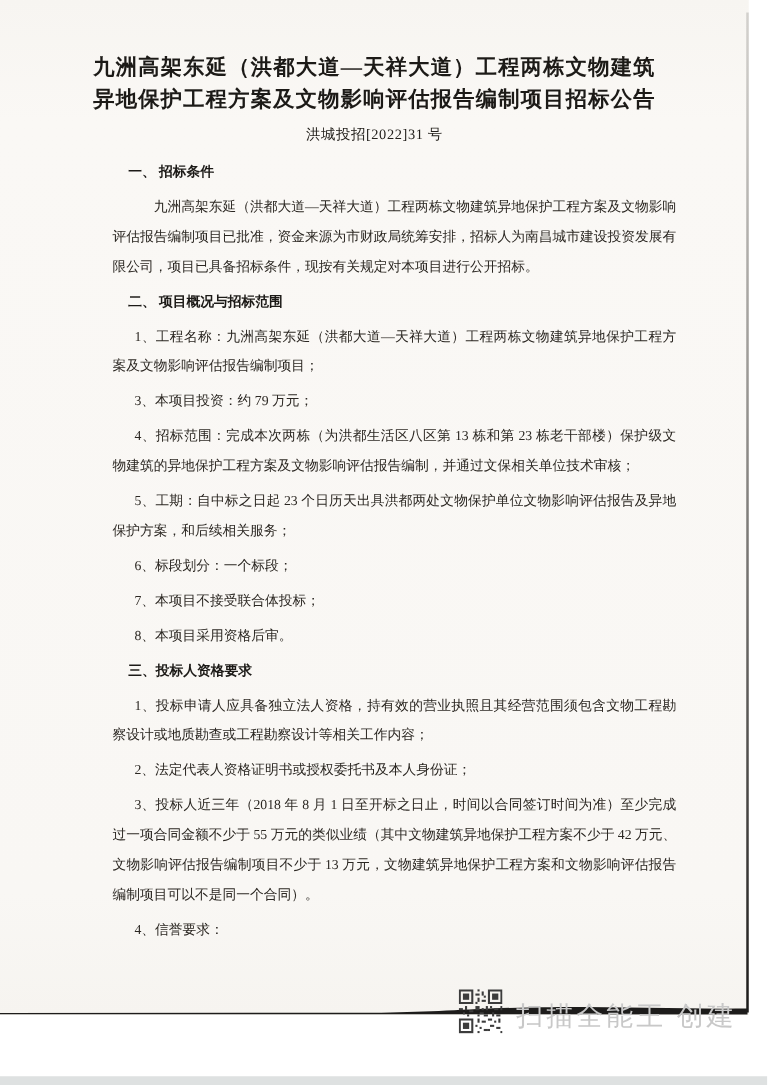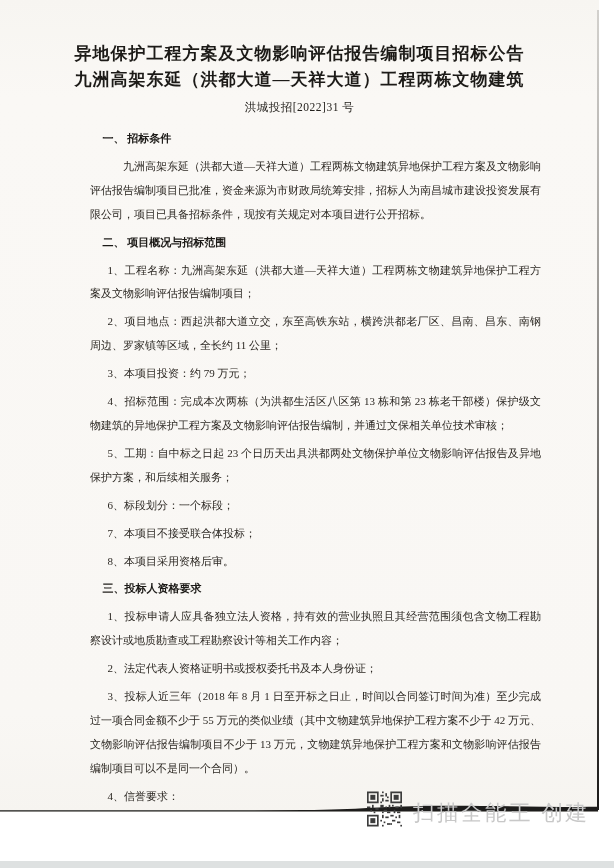--- a/index.html
+++ b/index.html
@@ -45,33 +45,32 @@
   }
 </style>
 </head>
 <body>
 
 <div class="canvas">
 
   <div class="paper">
 
     <div class="title">
+      <div>九洲高架东延（洪都大道—天祥大道）工程两栋文物建筑</div>
       <div>异地保护工程方案及文物影响评估报告编制项目招标公告</div>
-      <div>九洲高架东延（洪都大道—天祥大道）工程两栋文物建筑</div>
     </div>
 
     <div class="docnum">洪城投招[2022]31 号</div>
 
     <div class="body">
       <div class="heading">一、 招标条件</div>
       <p class="para intro">九洲高架东延（洪都大道—天祥大道）工程两栋文物建筑异地保护工程方案及文物影响评估报告编制项目已批准，资金来源为市财政局统筹安排，招标人为南昌城市建设投资发展有限公司，项目已具备招标条件，现按有关规定对本项目进行公开招标。</p>
 
       <div class="heading">二、 项目概况与招标范围</div>
       <p class="para">1、工程名称：九洲高架东延（洪都大道—天祥大道）工程两栋文物建筑异地保护工程方案及文物影响评估报告编制项目；</p>
-      <p class="para">2、项目地点：西起洪都大道立交，东至高铁东站，横跨洪都老厂区、昌南、昌东、南钢周边、罗家镇等区域，全长约 11 公里；</p>
       <p class="para">3、本项目投资：约 79 万元；</p>
       <p class="para">4、招标范围：完成本次两栋（为洪都生活区八区第 13 栋和第 23 栋老干部楼）保护级文物建筑的异地保护工程方案及文物影响评估报告编制，并通过文保相关单位技术审核；</p>
       <p class="para">5、工期：自中标之日起 23 个日历天出具洪都两处文物保护单位文物影响评估报告及异地保护方案，和后续相关服务；</p>
       <p class="para">6、标段划分：一个标段；</p>
       <p class="para">7、本项目不接受联合体投标；</p>
       <p class="para">8、本项目采用资格后审。</p>
 
       <div class="heading">三、投标人资格要求</div>
       <p class="para">1、投标申请人应具备独立法人资格，持有效的营业执照且其经营范围须包含文物工程勘察设计或地质勘查或工程勘察设计等相关工作内容；</p>
       <p class="para">2、法定代表人资格证明书或授权委托书及本人身份证；</p>

